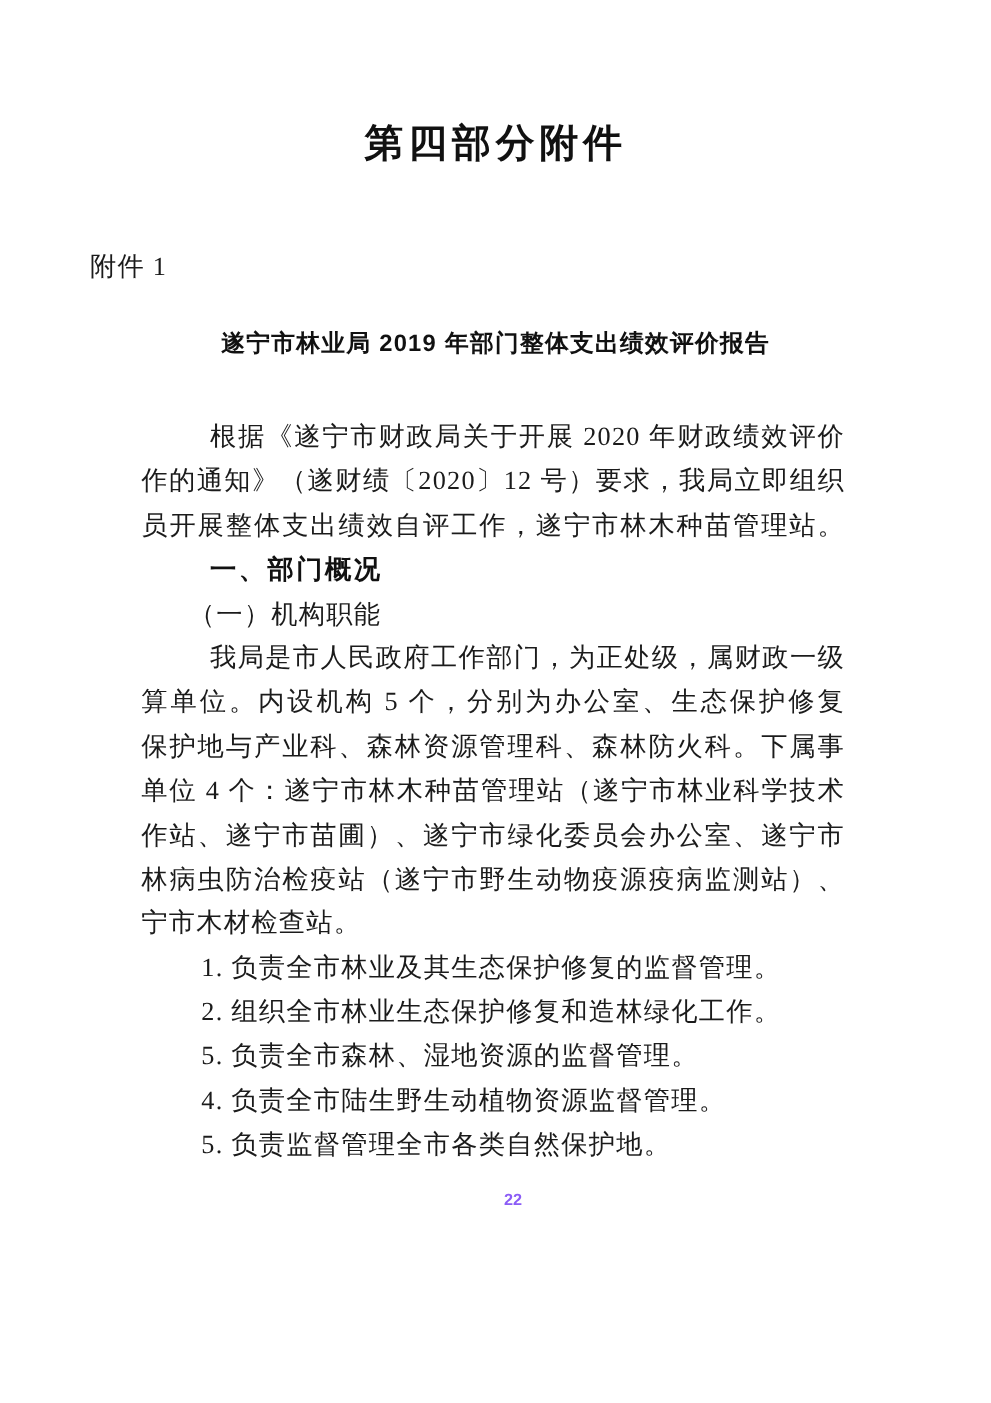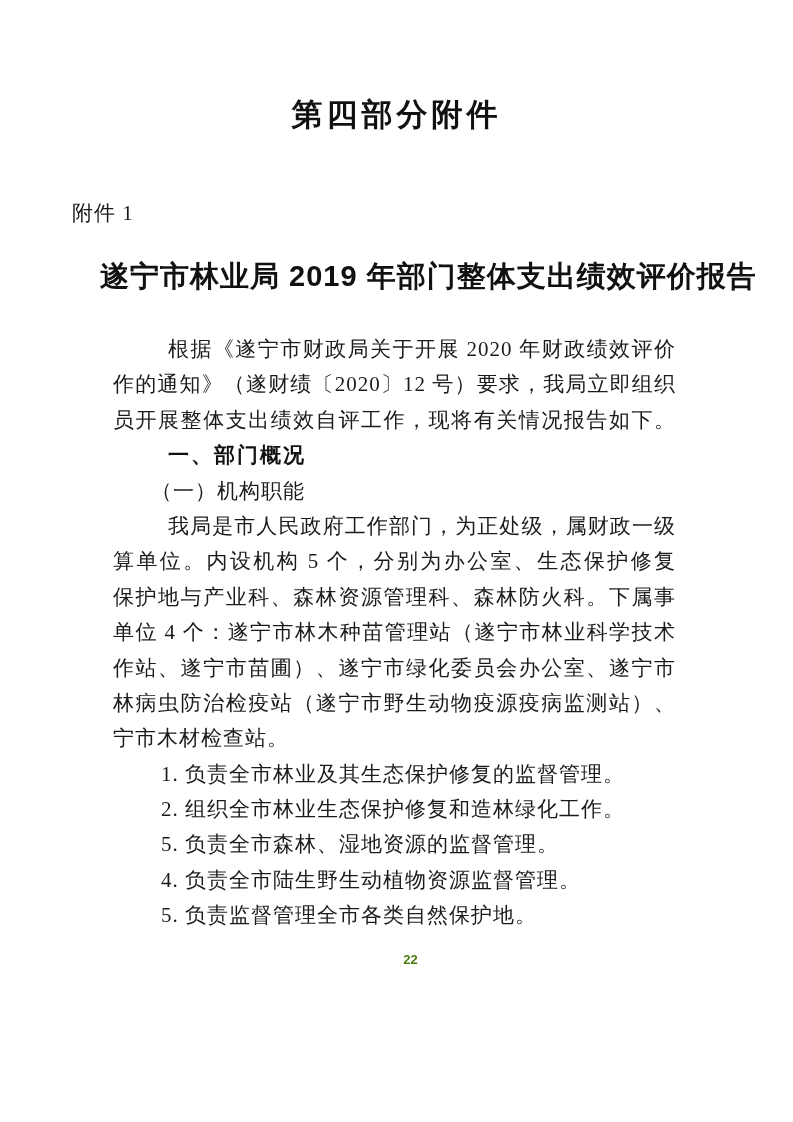--- a/index.html
+++ b/index.html
@@ -29,21 +29,21 @@
     font-size: 21px;
     line-height: 28px;
     letter-spacing: 1px;
   }
   .report-title {
     margin-top: 33px;
     padding: 0 100px;
     text-align: center;
     font-family: "Liberation Sans", "DejaVu Sans", sans-serif;
     font-weight: 700;
-    font-size: 29px;
+    font-size: 19px;
     line-height: 32px;
     letter-spacing: 1px;
     color: #111;
     white-space: nowrap;
   }
   .body-text {
     margin: 40px 117px 0 113px;
     font-size: 21px;
   }
   .ln {
@@ -67,39 +67,39 @@
     letter-spacing: 2px;
     color: #111;
   }
   .pagenum {
     margin-top: 17px;
     text-align: center;
     font-family: "Liberation Sans", "DejaVu Sans", sans-serif;
     font-weight: 700;
     font-size: 13px;
     line-height: 18px;
-    color: #4d7c0f;
+    color: #8b5cf6;
     padding-left: 28px;
   }
 </style>
 </head>
 <body>
 
 <div class="page">
 
   <div class="sect-title">第四部分附件</div>
 
   <div class="attach">附件 1</div>
 
   <div class="report-title">遂宁市林业局 2019 年部门整体支出绩效评价报告</div>
 
   <div class="body-text">
     <div class="ln fill ind">根据《遂宁市财政局关于开展 2020 年财政绩效评价工</div>
     <div class="ln fill">作的通知》（遂财绩〔2020〕12 号）要求，我局立即组织人</div>
-    <div class="ln fill">员开展整体支出绩效自评工作，现将有关情况报告如下。</div>
+    <div class="ln fill">员开展整体支出绩效自评工作，遂宁市林木种苗管理站。</div>
     <div class="ln bold-sans ind">一、部门概况</div>
     <div class="ln ind2">（一）机构职能</div>
     <div class="ln fill ind">我局是市人民政府工作部门，为正处级，属财政一级预</div>
     <div class="ln fill">算单位。内设机构 5 个，分别为办公室、生态保护修复科、</div>
     <div class="ln fill">保护地与产业科、森林资源管理科、森林防火科。下属事业</div>
     <div class="ln fill">单位 4 个：遂宁市林木种苗管理站（遂宁市林业科学技术工</div>
     <div class="ln fill">作站、遂宁市苗圃）、遂宁市绿化委员会办公室、遂宁市森</div>
     <div class="ln fill">林病虫防治检疫站（遂宁市野生动物疫源疫病监测站）、遂</div>
     <div class="ln">宁市木材检查站。</div>
     <div class="ln ind3">1. 负责全市林业及其生态保护修复的监督管理。</div>

